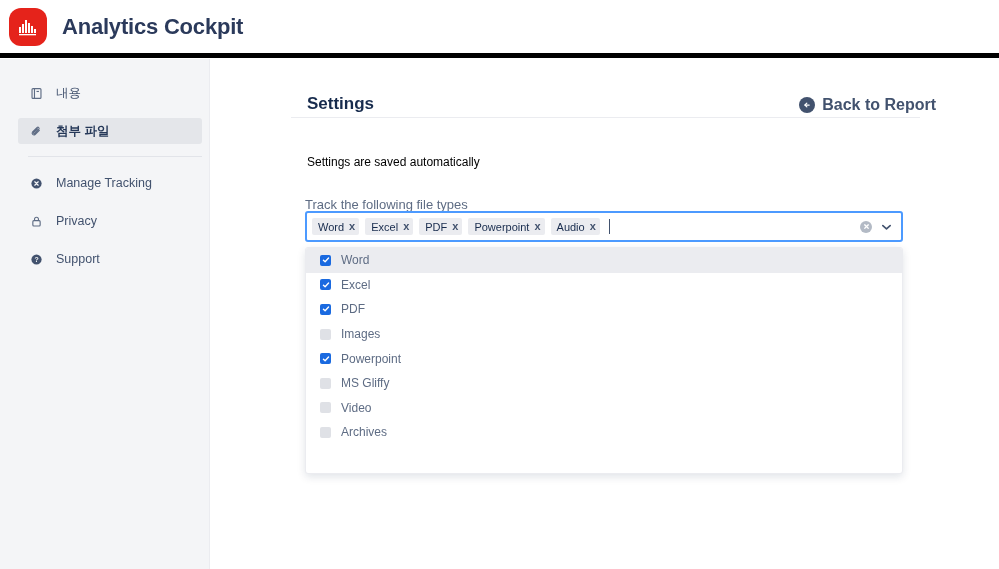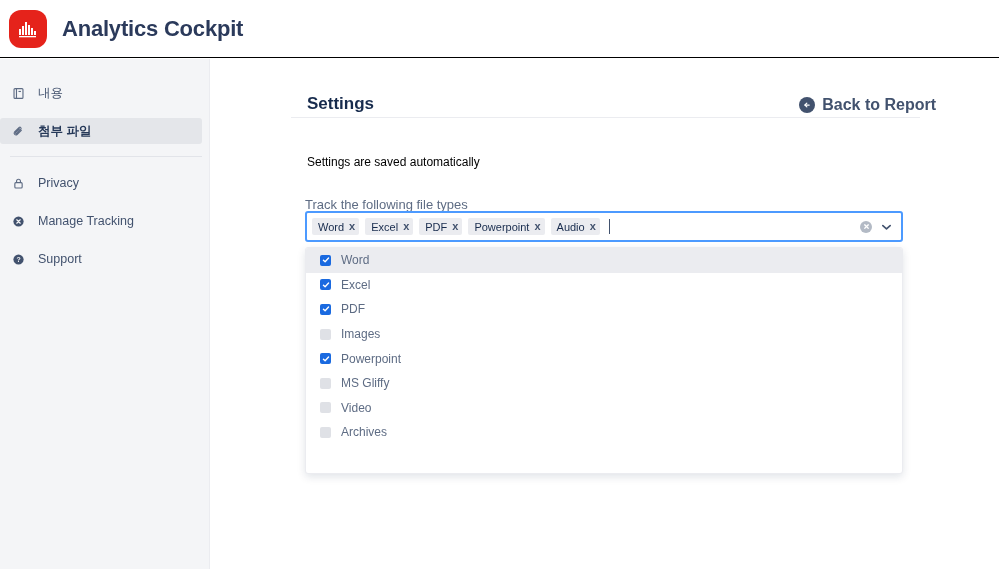--- a/index.html
+++ b/index.html
@@ -9,37 +9,37 @@
     overflow: hidden;
     background: #ffffff;
     font-family: "Liberation Sans", sans-serif;
     -webkit-font-smoothing: antialiased;
   }
   .app { position: relative; width: 999px; height: 569px; background: #fff; }
 
   
   .topbar {
     position: absolute; left: 0; top: 0; width: 999px; height: 58px;
-    background: #ffffff; border-bottom: 1px solid #000000;
+    background: #ffffff; border-bottom: 5px solid #000000;
     display: flex; align-items: center; padding-left: 9px;
   }
   .logo-badge {
     width: 38px; height: 38px; border-radius: 12px;
     background: #e5231b; display: flex; align-items: flex-end;
     justify-content: center; padding-bottom: 9px; flex: 0 0 auto;
   }
   .app-title {
     margin-left: 15px; font-size: 22px; font-weight: bold;
     color: #2b3a5b; letter-spacing: -0.2px;
   }
 
   
   .sidebar {
     position: absolute; left: 0; top: 59px; width: 210px; height: 510px;
-    background: #f4f5f7; border-right: 1px solid #ebecf0; padding-top: 21px;
+    background: #f4f5f7; border-right: 1px solid #ebecf0; padding-top: 21px; padding-left: 18px;
   }
   .nav-item {
     display: flex; align-items: center; height: 26px; padding-left: 10px;
     margin: 0 7px 0 0; border-radius: 3px; cursor: pointer;
   }
   .nav-item + .nav-item { margin-top: 12px; }
   .nav-item.active { background: #e4e6ea; }
   .nav-icon {
     width: 17px; height: 17px; flex: 0 0 17px; margin-right: 11px;
     display: flex; align-items: center; justify-content: center; color: #505f79;
@@ -156,36 +156,36 @@
         </svg>
       </span>
       <span class="nav-label">첨부 파일</span>
     </div>
 
 
     <div class="nav-divider"></div>
 
     <div class="nav-item">
       <span class="nav-icon">
+        <svg width="13" height="13" viewBox="0 0 16 16">
+          <circle cx="8" cy="8" r="6.3" fill="#42526e"></circle>
+          <path d="M5.9 5.9 10.1 10.1M10.1 5.9 5.9 10.1" stroke="#f4f5f7" stroke-width="1.5" stroke-linecap="round"></path>
+        </svg>
+      </span>
+      <span class="nav-label">Manage Tracking</span>
+    </div>
+
+    <div class="nav-item">
+      <span class="nav-icon">
         <svg width="13" height="13" viewBox="0 0 16 16" fill="none" stroke="#5e6c84" stroke-width="1.4">
           <rect x="3.5" y="7" width="9" height="6.5" rx="1.2"></rect>
           <path d="M5.6 7V5.2a2.4 2.4 0 0 1 4.8 0V7"></path>
         </svg>
       </span>
       <span class="nav-label">Privacy</span>
-    </div>
-
-    <div class="nav-item">
-      <span class="nav-icon">
-        <svg width="13" height="13" viewBox="0 0 16 16">
-          <circle cx="8" cy="8" r="6.3" fill="#42526e"></circle>
-          <path d="M5.9 5.9 10.1 10.1M10.1 5.9 5.9 10.1" stroke="#f4f5f7" stroke-width="1.5" stroke-linecap="round"></path>
-        </svg>
-      </span>
-      <span class="nav-label">Manage Tracking</span>
     </div>
 
 
     <div class="nav-item">
       <span class="nav-icon">
         <svg width="13" height="13" viewBox="0 0 16 16">
           <circle cx="8" cy="8" r="6.3" fill="#42526e"></circle>
           <text x="8" y="11.4" text-anchor="middle" font-family="Liberation Sans, sans-serif" font-size="8.5" font-weight="bold" fill="#f4f5f7">?</text>
         </svg>
       </span>

